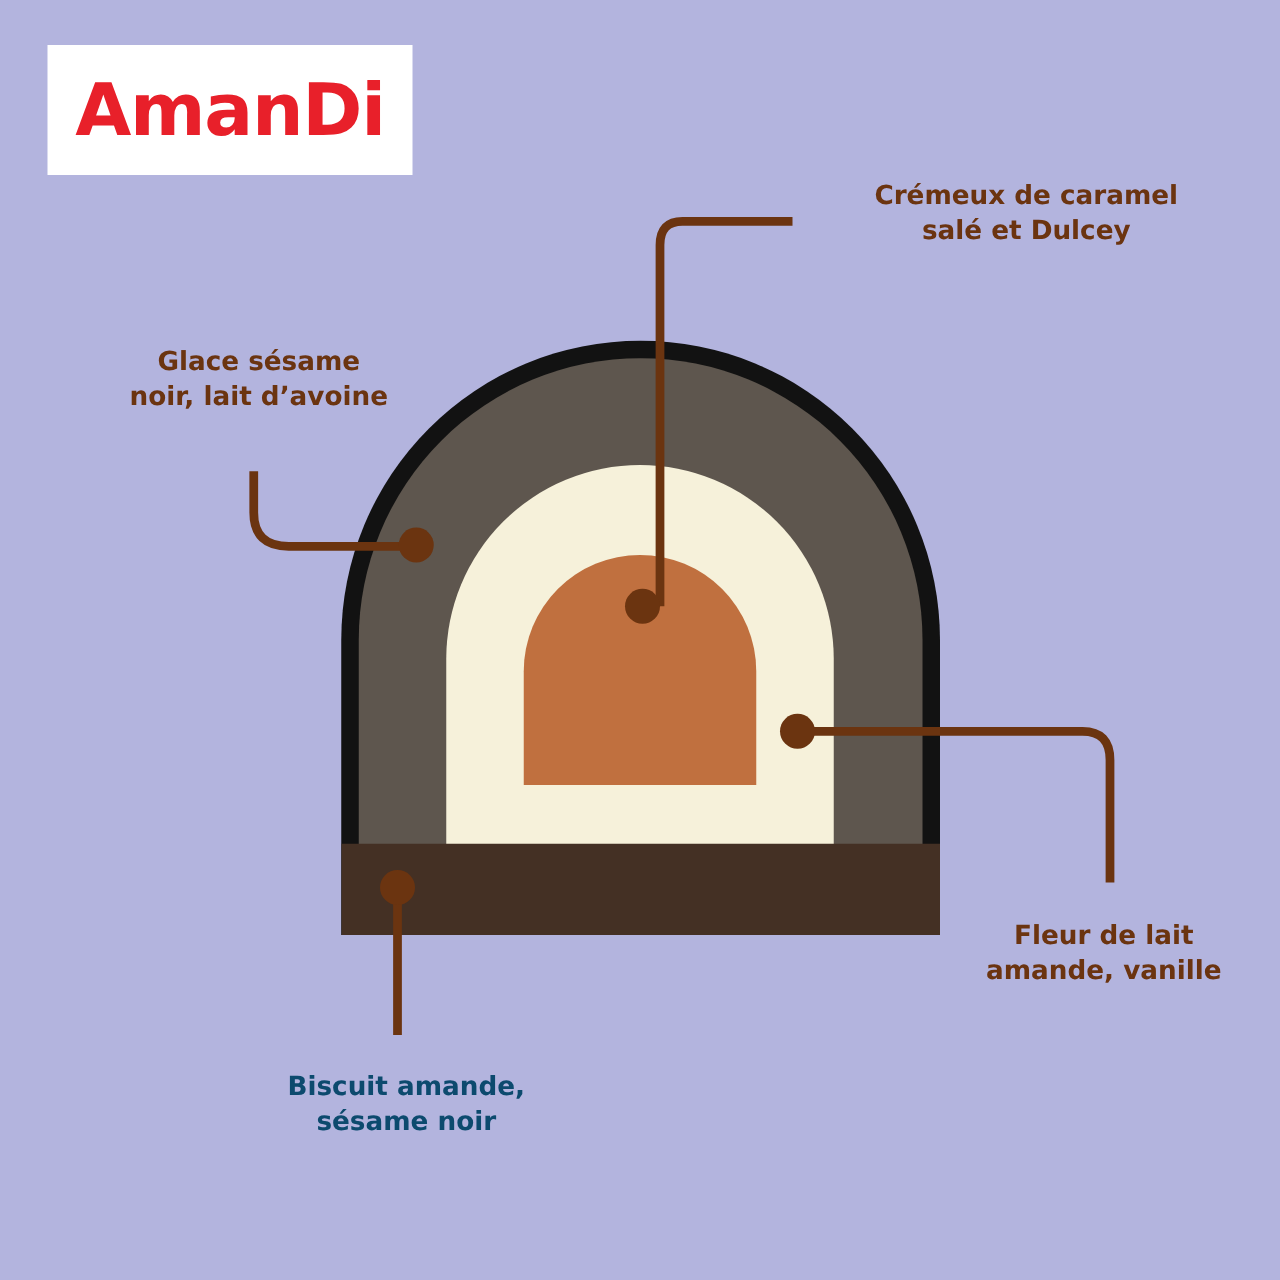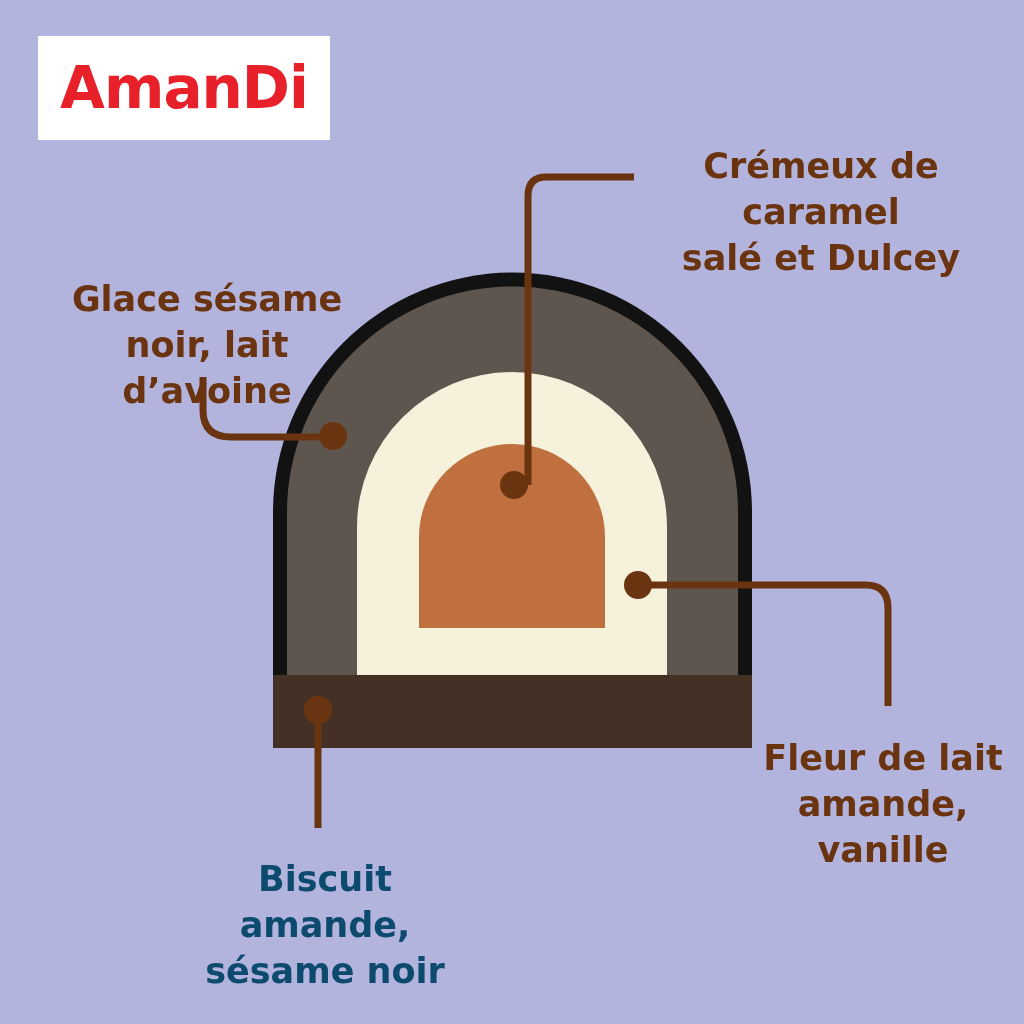--- a/index.html
+++ b/index.html
@@ -49,21 +49,21 @@
     top: 0;
     width: 1024px;
     height: 1024px;
   }
 
   
   .callout {
     position: absolute;
     font-family: "DejaVu Sans", sans-serif;
     font-weight: 700;
-    font-size: 35px;
+    font-size: 21px;
     line-height: 1.32;
     color: #6b3410;
     white-space: pre-line;
   }
   .callout.c-caramel {
     left: 666px;
     top: 143px;
     text-align: center;
     width: 310px;
   }

